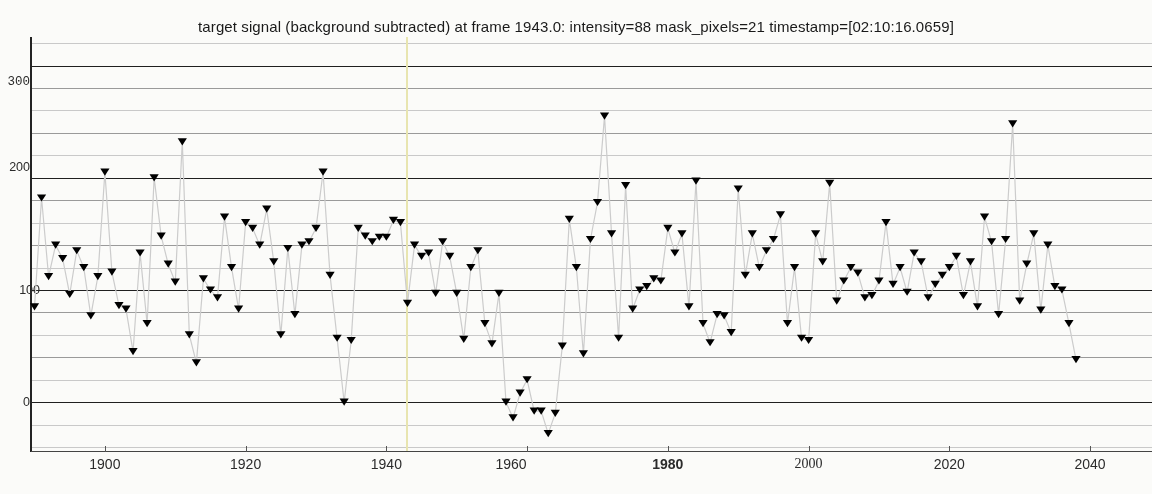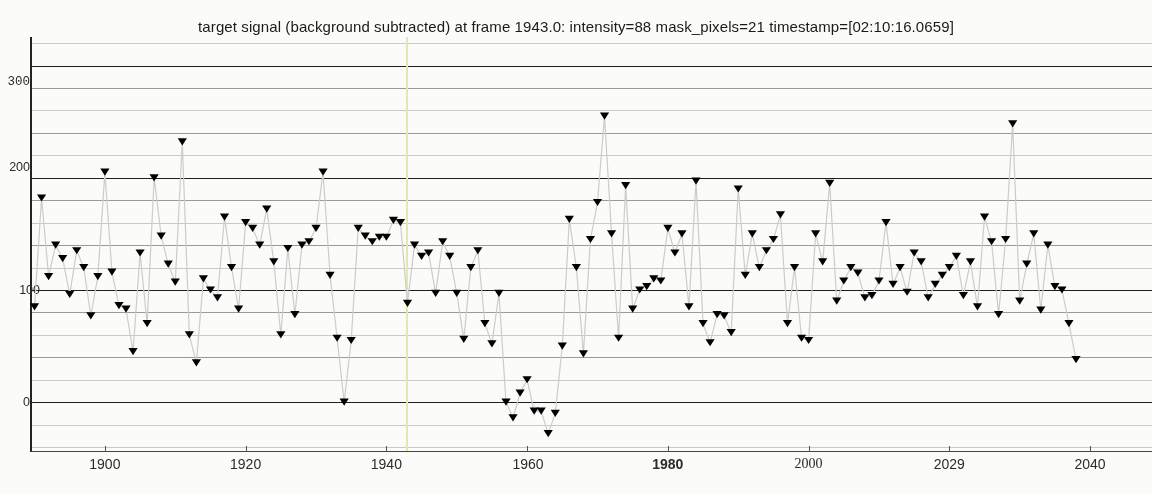--- a/index.html
+++ b/index.html
@@ -157,27 +157,27 @@
       <div class="ylab" style="left: 0px; top: 167px;">200</div>
       <div class="ylab" style="left: 0px; top: 82px; font-family: Liberation Mono, monospace;">300</div>
     </div>
   <div class="ytick-wrap" id="xlabels">
       <div class="xlab" style="left: 104.889px;">1900</div>
       <div class="xtick" style="left: 104.889px;"></div>
       <div class="xlab" style="left: 245.63px;">1920</div>
       <div class="xtick" style="left: 245.63px;"></div>
       <div class="xlab" style="left: 386.37px;">1940</div>
       <div class="xtick" style="left: 386.37px;"></div>
-      <div class="xlab" style="left: 528px;">1960</div>
+      <div class="xlab" style="left: 511px;">1960</div>
       <div class="xtick" style="left: 527.111px;"></div>
       <div class="xlab" style="left: 667.852px; font-weight: bold;">1980</div>
       <div class="xtick" style="left: 667.852px;"></div>
       <div class="xlab" style="left: 808.593px; font-family: Liberation Serif, serif;">2000</div>
       <div class="xtick" style="left: 808.593px;"></div>
-      <div class="xlab" style="left: 949.333px;">2029</div>
+      <div class="xlab" style="left: 949.333px;">2020</div>
       <div class="xtick" style="left: 949.333px;"></div>
       <div class="xlab" style="left: 1090.07px;">2040</div>
       <div class="xtick" style="left: 1090.07px;"></div>
     </div>
 
   <div id="event-line" style="left: 406.481px; background: rgb(232, 229, 176);"></div>
 
   <svg class="series-layer" id="series-layer">
       <polyline points="34.52,306.83 41.56,198.00 48.59,276.54 55.63,245.12 62.67,258.59 69.70,294.49 76.74,250.73 83.78,267.56 90.81,315.80 97.85,276.54 104.89,172.20 111.93,272.05 118.96,305.71 126.00,309.07 133.04,351.71 140.07,252.98 147.11,323.66 154.15,177.80 161.19,236.15 168.22,264.20 175.26,282.15 182.30,141.90 189.33,334.88 196.37,362.93 203.41,278.78 210.44,290.00 217.48,297.85 224.52,217.07 231.56,267.56 238.59,309.07 245.63,222.68 252.67,228.29 259.70,245.12 266.74,209.22 273.78,261.95 280.81,334.88 287.85,248.49 294.89,314.68 301.93,245.12 308.96,241.76 316.00,228.29 323.04,172.20 330.07,275.41 337.11,338.24 344.15,402.20 351.19,340.49 358.22,228.29 365.26,236.15 372.30,241.76 379.33,237.27 386.37,237.27 393.41,220.44 400.44,222.68 407.48,303.46 414.52,245.12 421.56,256.34 428.59,252.98 435.63,293.37 442.67,241.76 449.70,256.34 456.74,293.37 463.78,339.37 470.81,267.56 477.85,250.73 484.89,323.66 491.93,343.85 498.96,293.37 506.00,402.20 513.04,417.90 520.07,393.22 527.11,379.76 534.15,411.17 541.19,411.17 548.22,433.61 555.26,413.41 562.30,346.10 569.33,219.32 576.37,267.56 583.41,353.95 590.44,239.51 597.48,202.49 604.52,116.10 611.56,233.90 618.59,338.24 625.63,185.66 632.67,309.07 639.70,290.00 646.74,286.63 653.78,278.78 660.81,281.02 667.85,228.29 674.89,252.98 681.93,233.90 688.96,306.83 696.00,181.17 703.04,323.66 710.07,342.73 717.11,314.68 724.15,315.80 731.19,332.63 738.22,189.02 745.26,275.41 752.30,233.90 759.33,267.56 766.37,250.73 773.41,239.51 780.44,214.83 787.48,323.66 794.52,267.56 801.56,338.24 808.59,340.49 815.63,233.90 822.67,261.95 829.70,183.41 836.74,301.22 843.78,281.02 850.81,267.56 857.85,273.17 864.89,297.85 871.93,295.61 878.96,281.02 886.00,222.68 893.04,284.39 900.07,267.56 907.11,292.24 914.15,252.98 921.19,261.95 928.22,297.85 935.26,284.39 942.30,275.41 949.33,267.56 956.37,256.34 963.41,295.61 970.44,261.95 977.48,306.83 984.52,217.07 991.56,241.76 998.59,314.68 1005.63,239.51 1012.67,123.95 1019.70,301.22 1026.74,264.20 1033.78,233.90 1040.81,310.20 1047.85,245.12 1054.89,286.63 1061.93,290.00 1068.96,323.66 1076.00,359.56 1083.04,NaN 1090.07,NaN 1097.11,NaN 1104.15,NaN 1111.19,NaN 1118.22,NaN 1125.26,NaN 1132.30,NaN 1139.33,NaN 1146.37,NaN" fill="none" stroke="#cccccc" stroke-width="1.2"></polyline>
       <polygon points="29.91851851851851,303.2292682926829 39.11851851851851,303.2292682926829 34.51851851851851,310.42926829268293" fill="#000000"></polygon>

